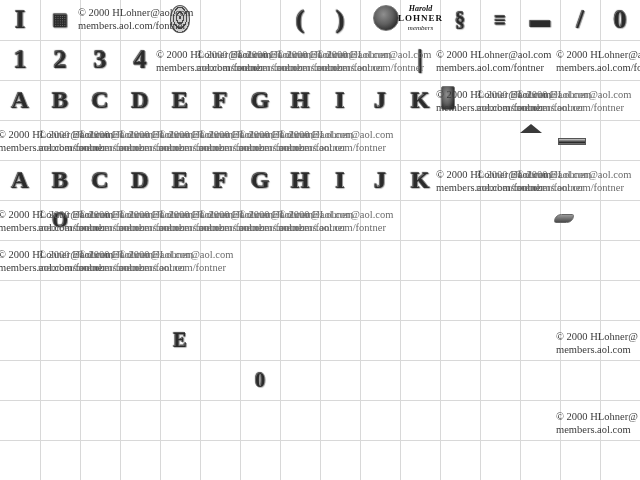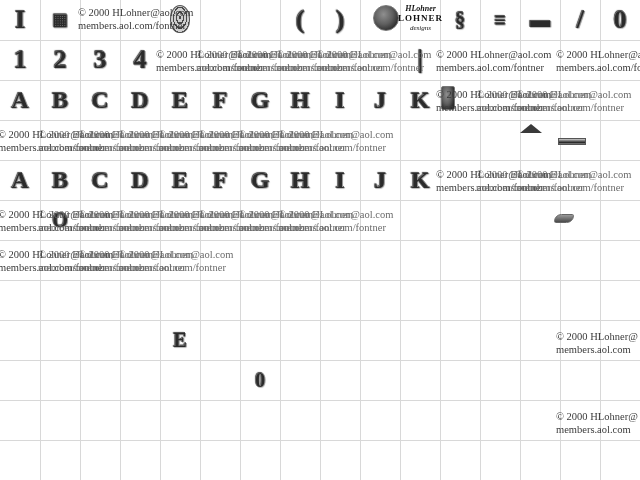--- a/index.html
+++ b/index.html
@@ -269,23 +269,23 @@
         <span class="glyph g20">E</span>
       </div>
       <div class="cell" style="left: 240px; top: 360px;">
         <span class="glyph g20">0</span>
       </div>
     </div>
   <div id="shape-layer">
       <div class="thumbprint" style="position: absolute; left: 170px; top: 5px;"></div>
       <div class="blob blob-round" style="position: absolute; left: 373px; top: 5px; width: 24px; height: 24px;"></div>
       <div class="logoblock" style="position: absolute; left: 398px; top: 4px;">
-        <div class="l1">HLohner</div>
+        <div class="l1">Harold</div>
         <div class="l2">LOHNER</div>
-        <div class="l3">designs</div>
+        <div class="l3">members</div>
       </div>
       <div class="caret" style="position: absolute; left: 520px; top: 124px;"></div>
       <div class="bar" style="position: absolute; left: 558px; top: 138px; width: 26px; height: 5px;"></div>
       <div class="leafshape" style="position: absolute; left: 554px; top: 214px;"></div>
       <div class="blob blob-sq" style="position: absolute; left: 441px; top: 86px; width: 12px; height: 22px;"></div>
     </div>
   <div id="copy-layer">
       <div class="copyline dim" style="left: 78px; top: 6px;">© 2000 HLohner@aol.com</div>
       <div class="copyline dim" style="left: 78px; top: 19px;">members.aol.com/fontner</div>
       <div class="copyline dim" style="left: 156px; top: 48px;">© 2000 HLohner@aol.com</div>

